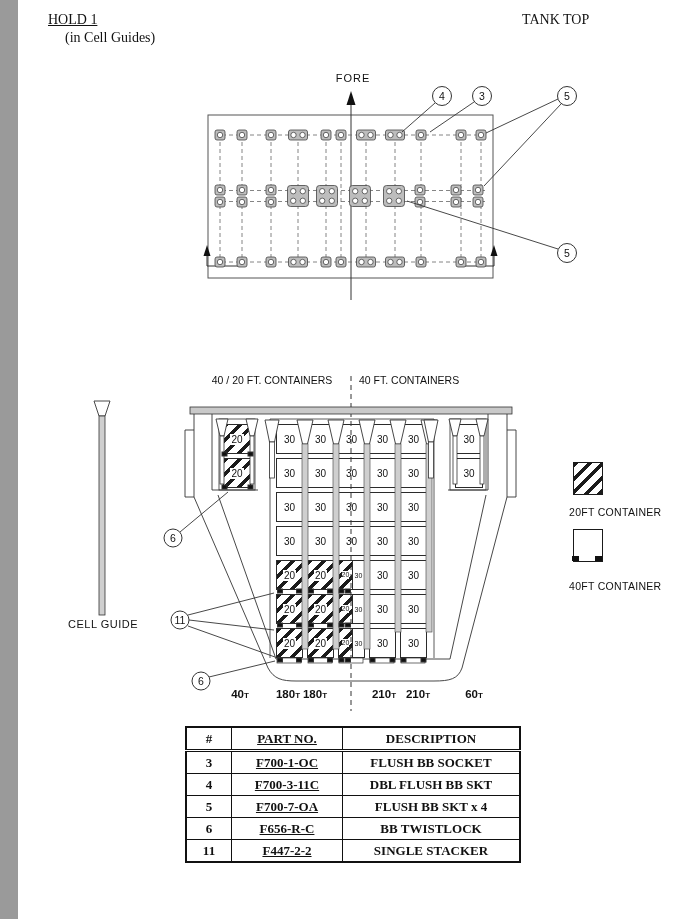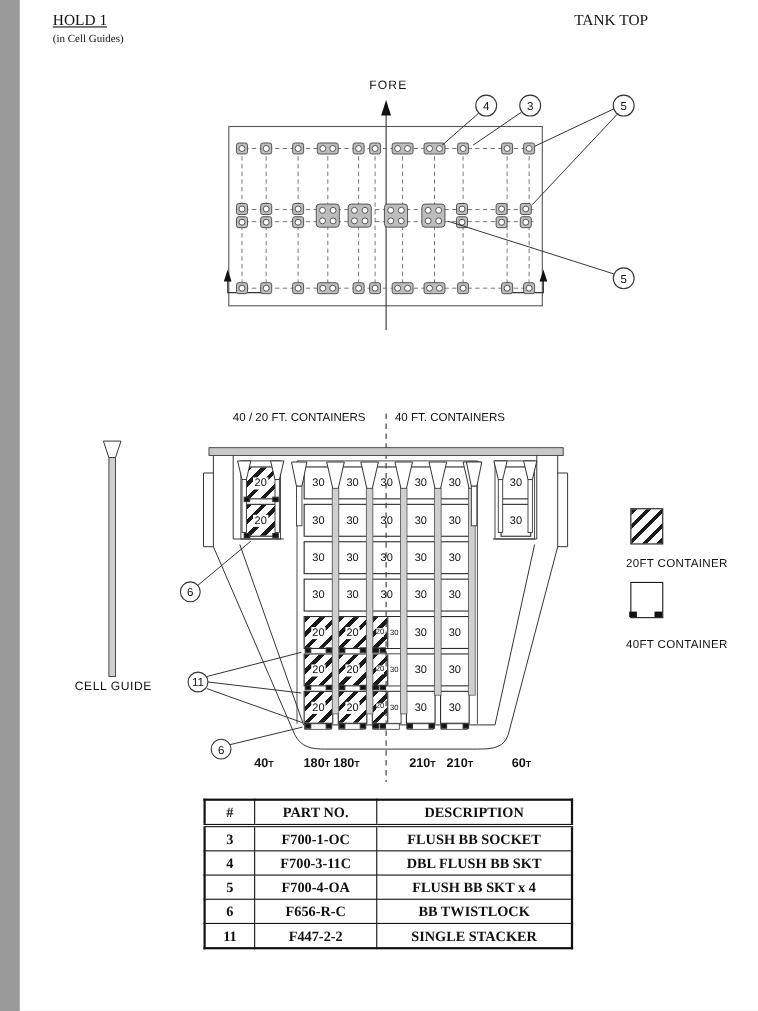--- a/index.html
+++ b/index.html
@@ -2,21 +2,21 @@
 <html><head>
 <meta charset="utf-8">
 <style>
   html,body{margin:0;padding:0;background:#9a9a9a;}
   #stage{position:relative;width:689px;height:919px;background:#ffffff;overflow:hidden;
          font-family:"Liberation Sans",sans-serif;color:#111;margin-left:18px;}
   .abs{position:absolute;}
   .ser{font-family:"Liberation Serif",serif;}
   
   #hold-title{left:30px;top:12px;font-size:14px;text-decoration:underline;}
-  #hold-subtitle{left:30px;top:30px;font-size:10px;}
+  #hold-subtitle{left:47px;top:30px;font-size:14px;}
   #tanktop-title{left:504px;top:12px;font-size:14px;}
   
   #fore-label{left:308px;top:72px;width:54px;text-align:center;font-size:11px;letter-spacing:1px;}
   #zone-left{left:184px;top:374px;width:140px;text-align:center;font-size:10.5px;}
   #zone-right{left:341px;top:374px;width:122px;text-align:left;font-size:10.5px;}
   #cellguide-label{left:33px;top:618px;width:104px;text-align:center;font-size:11px;letter-spacing:.5px;}
   .legend-label{font-size:10.5px;letter-spacing:.3px;}
   #legend-label-20{left:551px;top:506px;}
   #legend-label-40{left:551px;top:580px;}
   
@@ -43,21 +43,21 @@
   .weight:nth-of-type(1){left:222px;} .weight:nth-of-type(2){left:270px;}
   .weight:nth-of-type(3){left:297px;} .weight:nth-of-type(4){left:366px;}
   .weight:nth-of-type(5){left:400px;} .weight:nth-of-type(6){left:456px;}
   
   #parts-table{position:absolute;left:167px;top:726px;border-collapse:collapse;
                font-family:"Liberation Serif",serif;font-weight:bold;font-size:13px;color:#111;
                border:2px solid #111;}
   #parts-table th,#parts-table td{border:1px solid #111;text-align:center;padding:1px 4px;height:19px;}
   #parts-table thead th{border-bottom:3px double #111;}
   #parts-table th:nth-child(1),#parts-table td:nth-child(1){width:36px;}
-  #parts-table th:nth-child(2),#parts-table td:nth-child(2){width:102px;}
+  #parts-table th:nth-child(2),#parts-table td:nth-child(2){width:102px;text-decoration:underline;}
   #parts-table th:nth-child(3),#parts-table td:nth-child(3){width:168px;}
   
   #lineart{position:absolute;left:0;top:0;z-index:6;pointer-events:none;}
   #lineart text{font-family:"Liberation Sans",sans-serif;font-size:10.5px;fill:#111;text-anchor:middle;}
 </style>
 </head>
 <body>
 
 <div id="stage">
 
@@ -235,21 +235,21 @@
           <td>F700-1-OC</td>
           <td>FLUSH BB SOCKET</td>
         </tr>
         <tr>
           <td>4</td>
           <td>F700-3-11C</td>
           <td>DBL FLUSH BB SKT</td>
         </tr>
         <tr>
           <td>5</td>
-          <td>F700-4-OA</td>
+          <td>F700-7-OA</td>
           <td>FLUSH BB SKT x 4</td>
         </tr>
         <tr>
           <td>6</td>
           <td>F656-R-C</td>
           <td>BB TWISTLOCK</td>
         </tr>
         <tr>
           <td>11</td>
           <td>F447-2-2</td>

